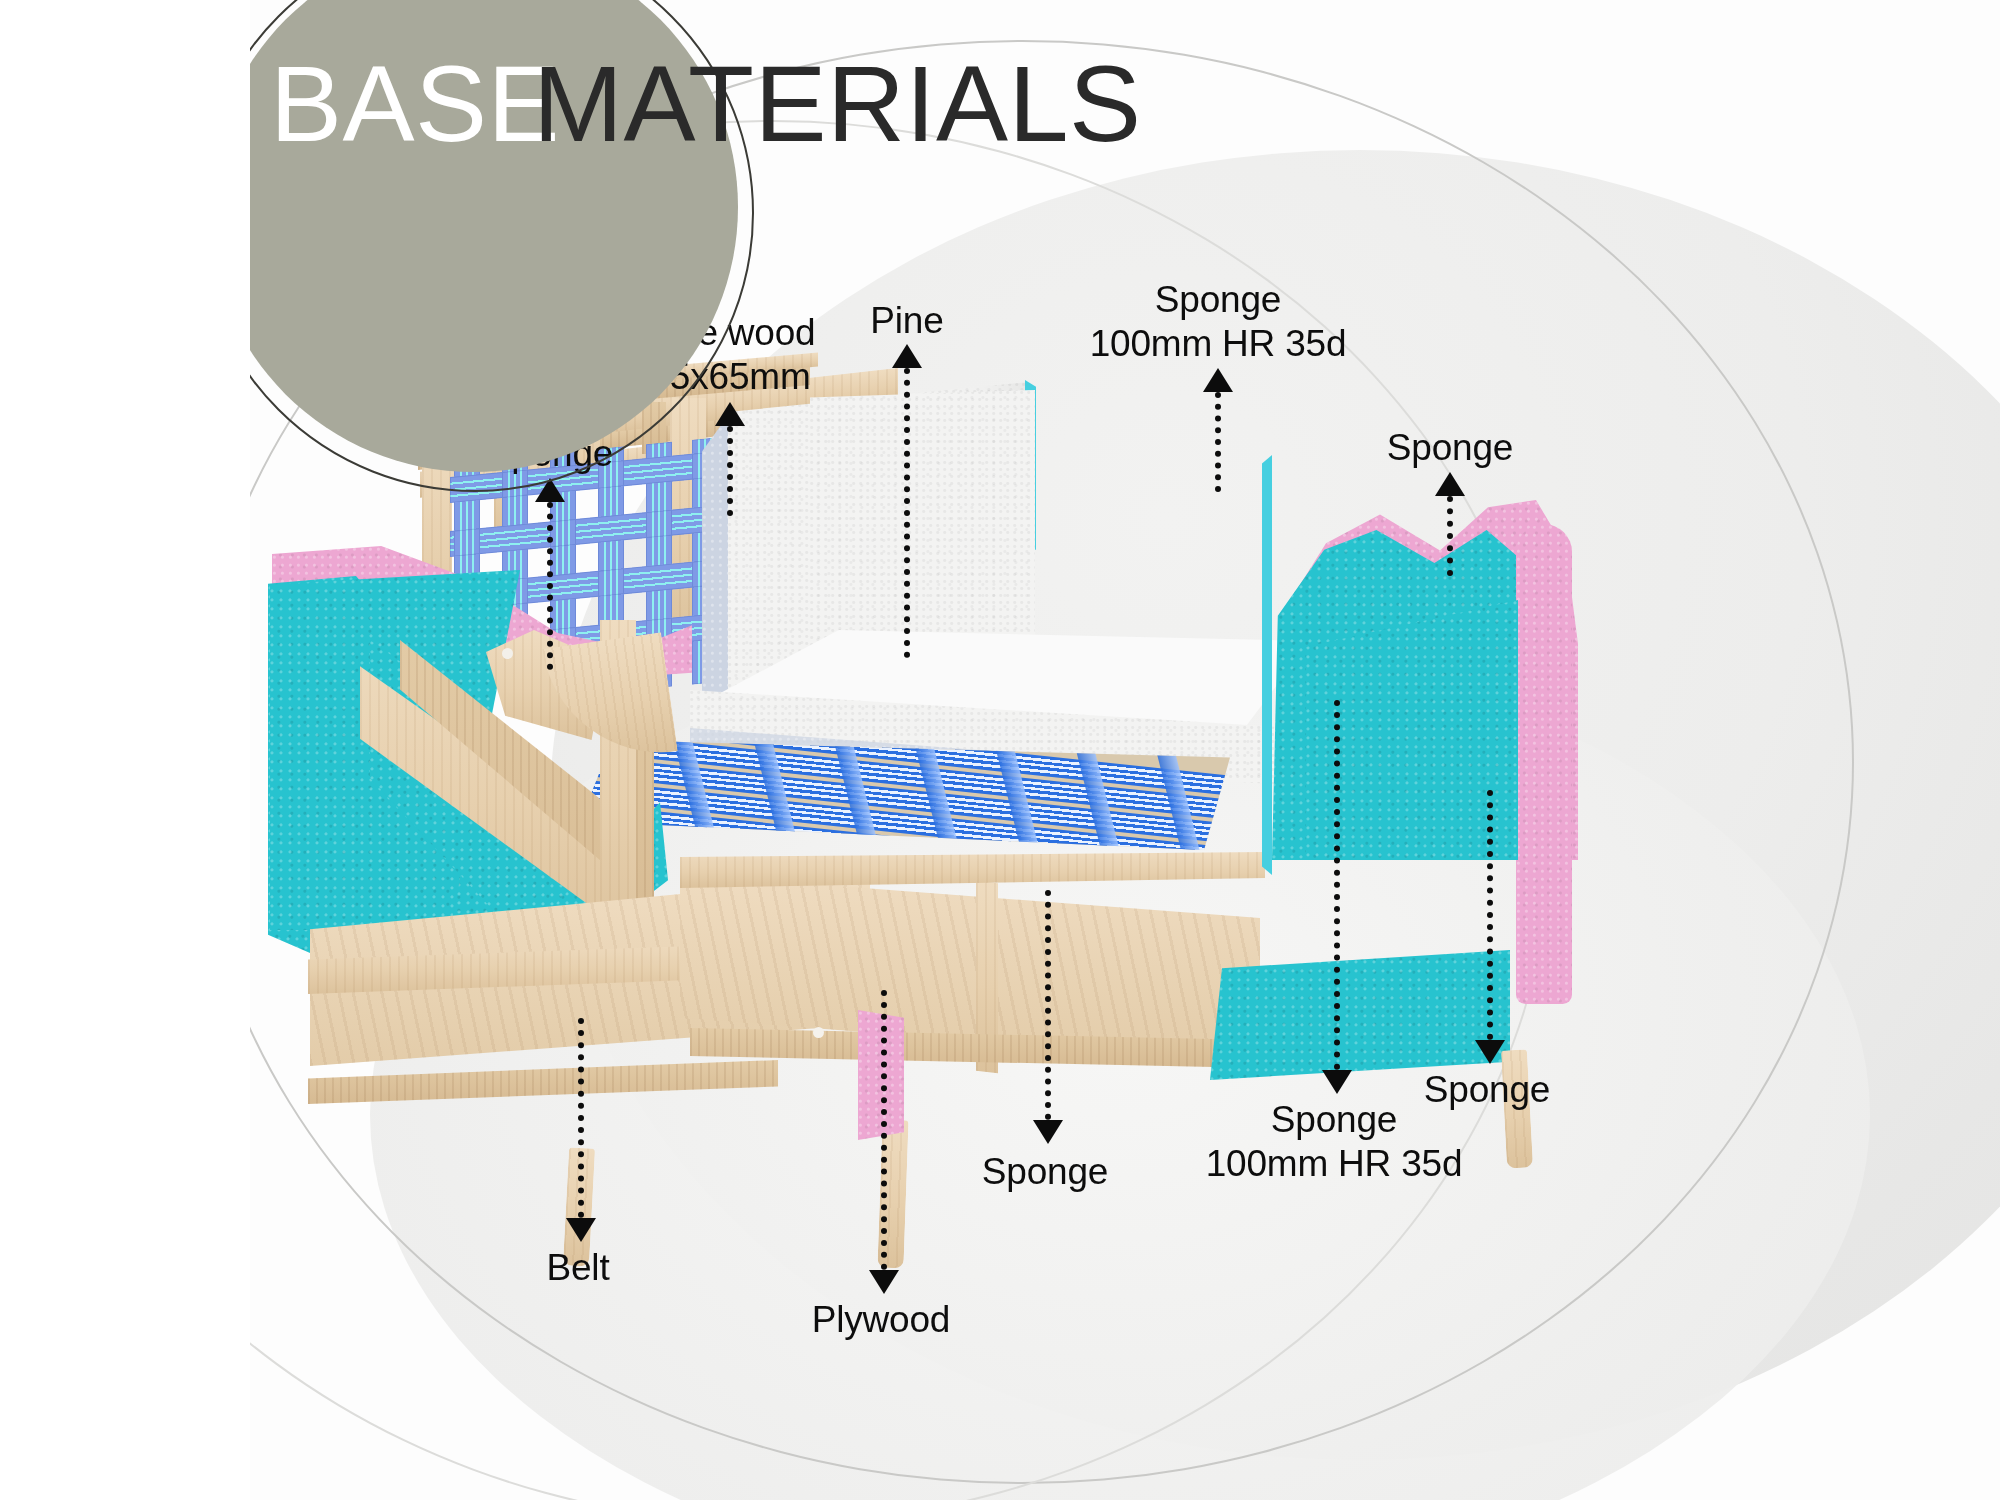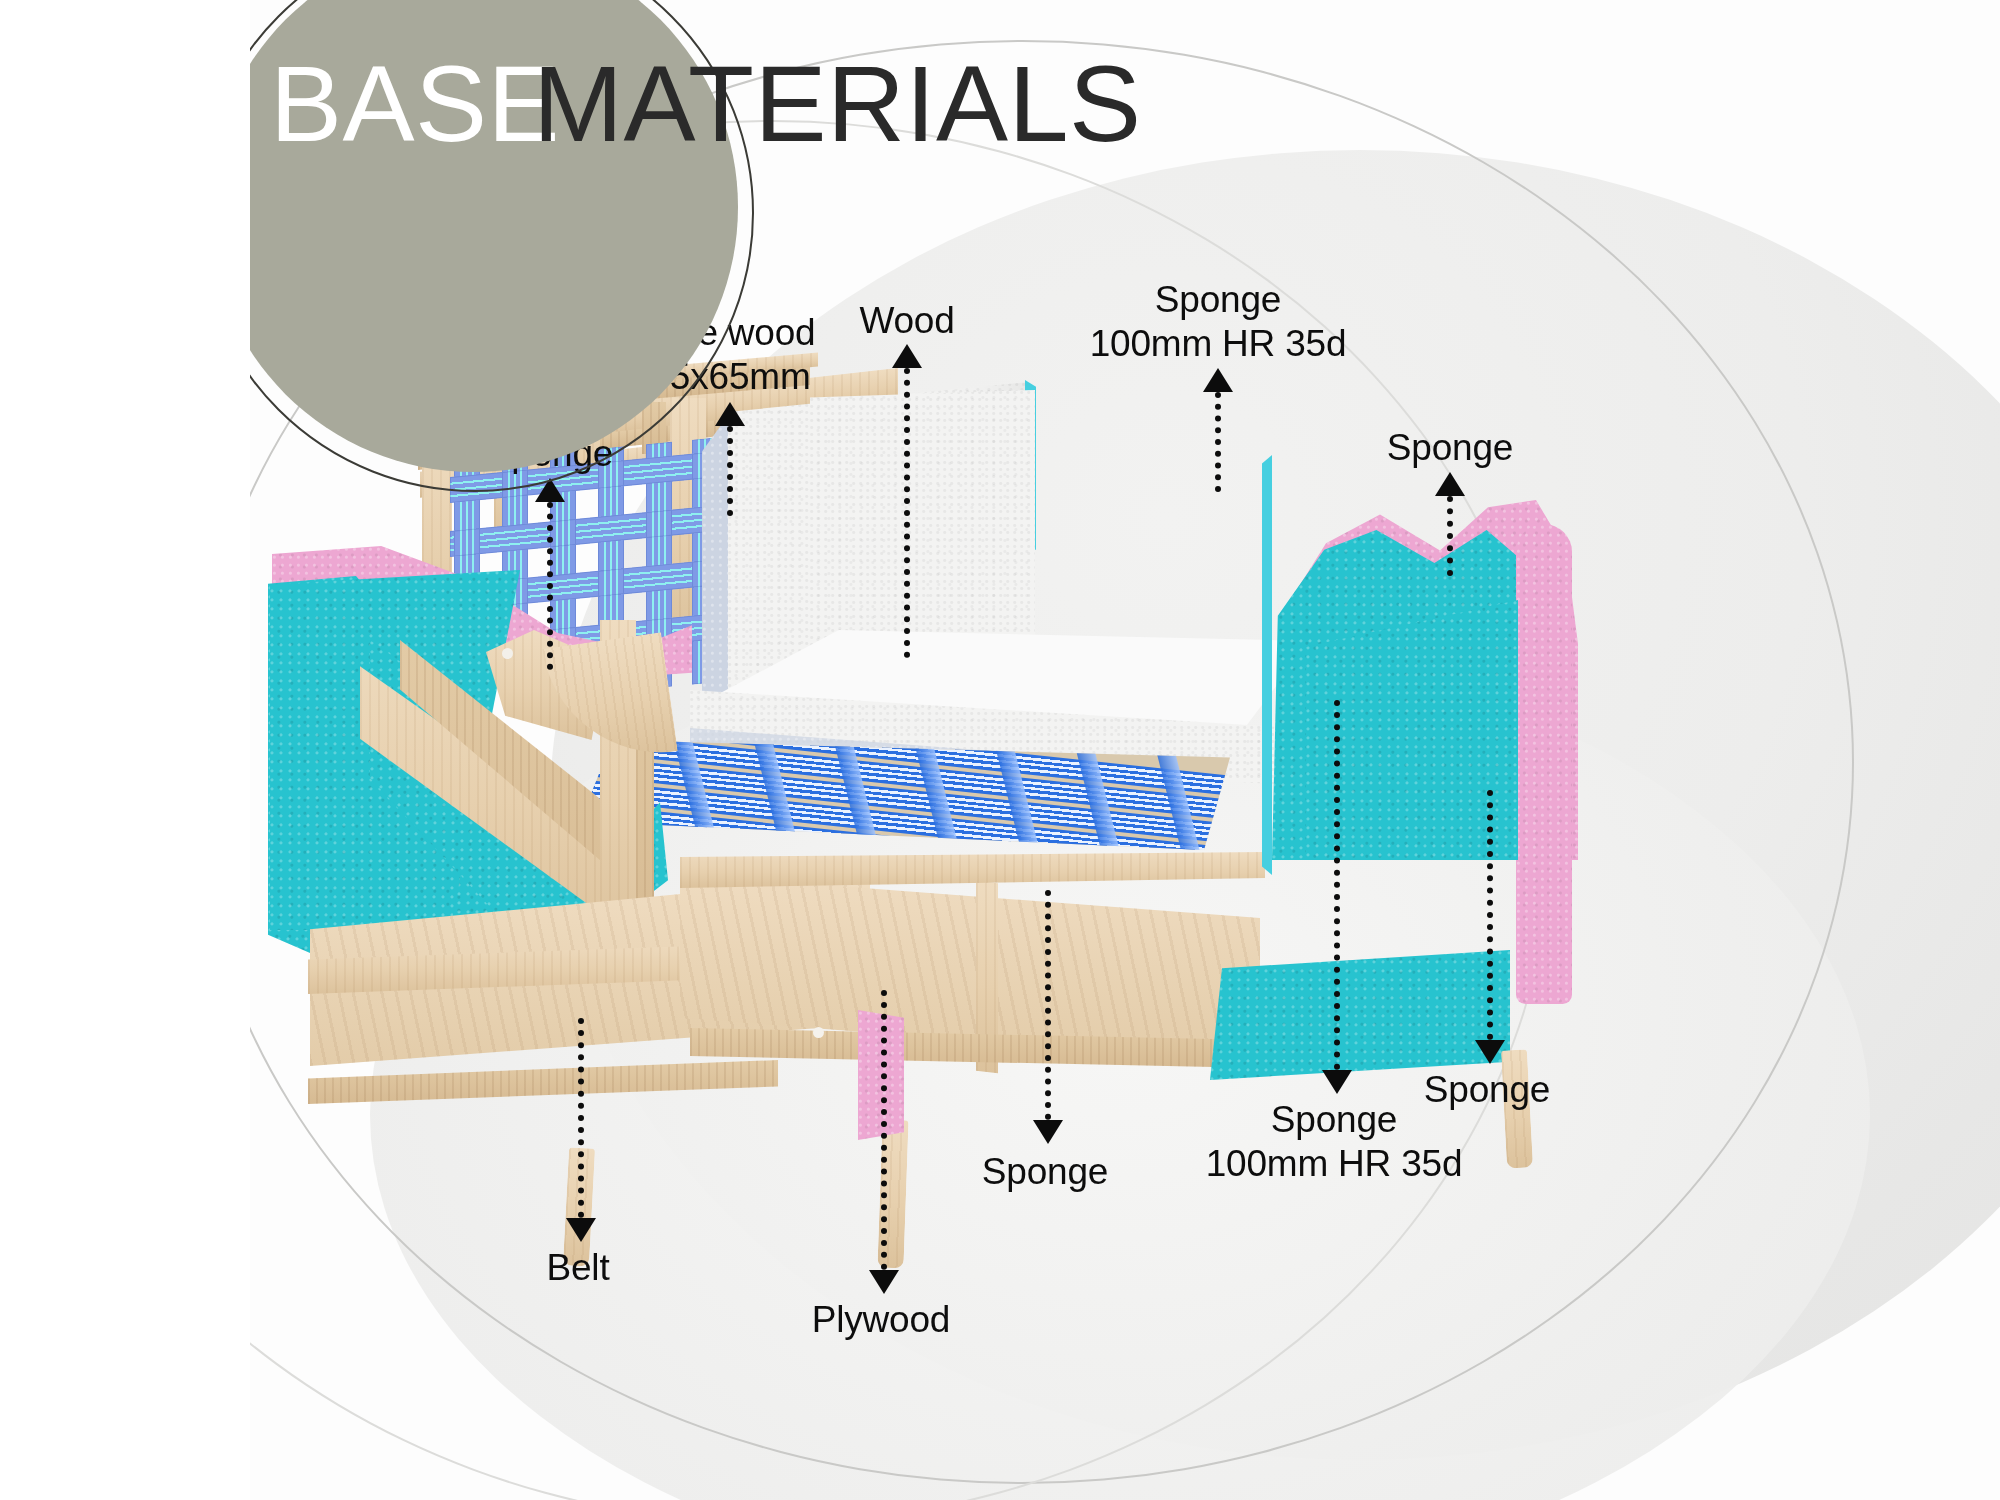--- a/index.html
+++ b/index.html
@@ -244,21 +244,21 @@
     </div>
 
     <div>
       <div class="label c" style="left:480px;top:311px;">Pine wood
 35x65mm</div>
       <div class="ah up" style="left:465px;top:402px;"></div>
       <div class="lead" style="left:477px;top:426px;height:90px;"></div>
     </div>
 
     <div>
-      <div class="label c" style="left:657px;top:299px;">Wood</div>
+      <div class="label c" style="left:657px;top:299px;">Pine</div>
       <div class="ah up" style="left:642px;top:344px;"></div>
       <div class="lead" style="left:654px;top:368px;height:290px;"></div>
     </div>
 
     <div>
       <div class="label c" style="left:968px;top:278px;">Sponge
 100mm HR 35d</div>
       <div class="ah up" style="left:953px;top:368px;"></div>
       <div class="lead" style="left:965px;top:392px;height:100px;"></div>
     </div>

